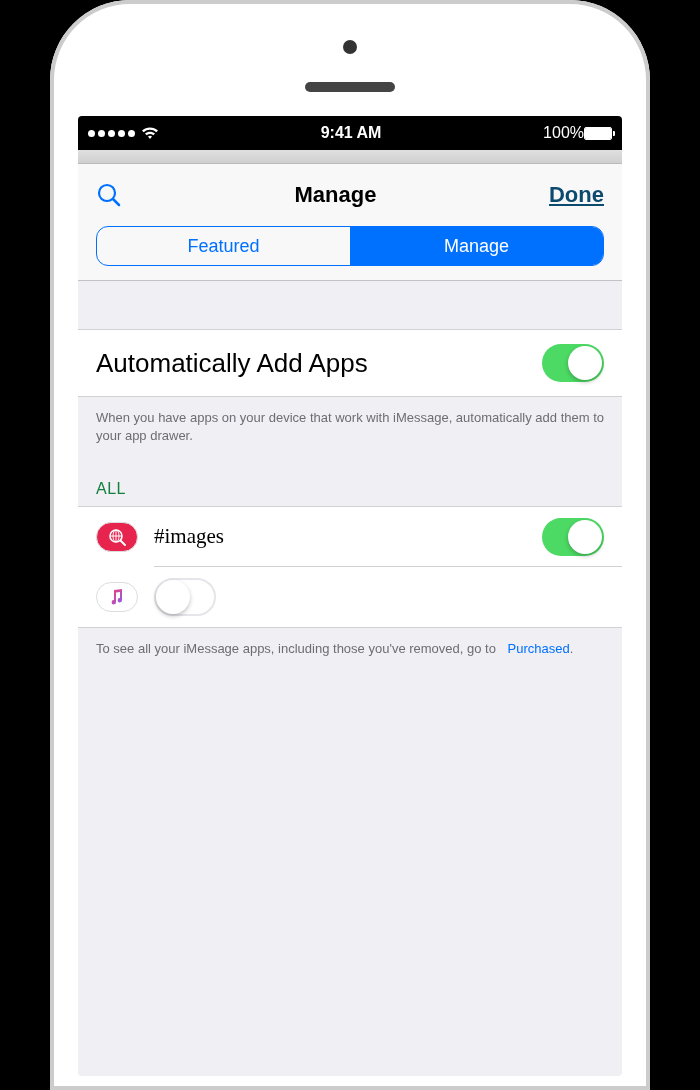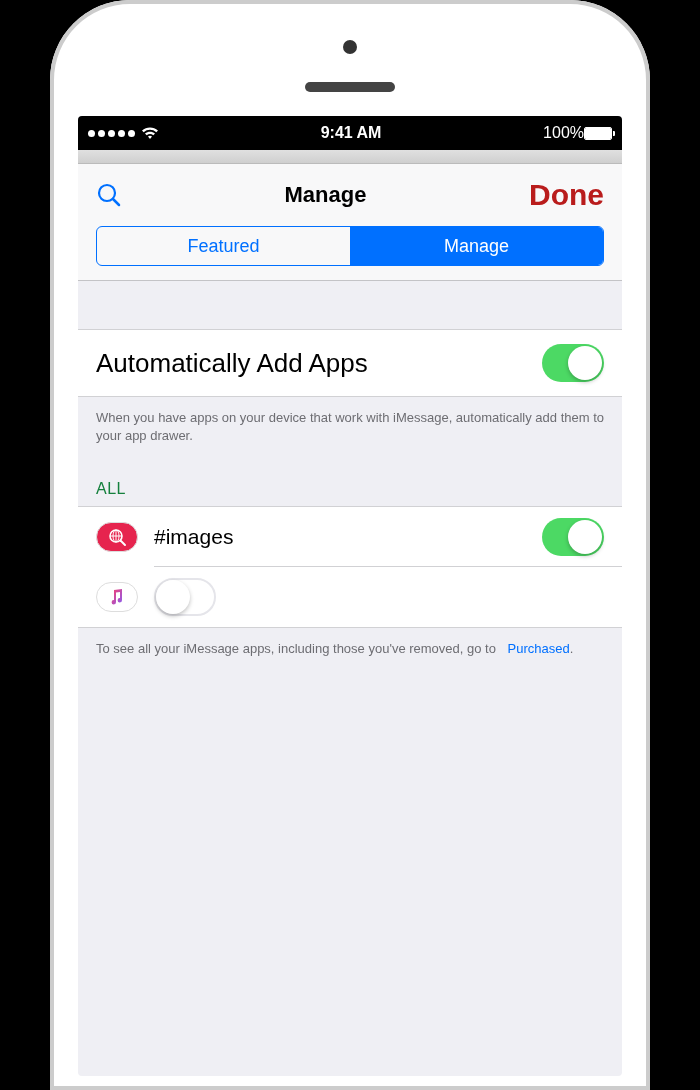--- a/index.html
+++ b/index.html
@@ -87,34 +87,34 @@
   
   .nav-bar {
     height: 62px;
     background: #f8f8f9;
     display: flex;
     align-items: center;
     justify-content: space-between;
     padding: 0 18px;
   }
   .nav-title { font-size: 22px; font-weight: 700; color: #000; }
-  .nav-done { font-size: 30px; font-weight: 600; color: #b91c1c; cursor: pointer; }
+  .nav-done { font-size: 22px; font-weight: 600; color: #0c4a6e; cursor: pointer; text-decoration: underline; }
   .search-btn { color: #0070ff; cursor: pointer; }
   .search-btn svg { display: block; }
 
   
   .seg-wrap {
     background: #f8f8f9;
     padding: 0 18px 14px 18px;
     border-bottom: 1px solid #c3c3c6;
   }
   .segmented {
     display: flex;
     border: 1.5px solid #0070ff;
-    border-radius: 6px;
+    border-radius: 12px;
     overflow: hidden;
     height: 40px;
   }
   .seg-item {
     flex: 1;
     display: flex;
     align-items: center;
     justify-content: center;
     font-size: 18px;
     color: #0070ff;
@@ -150,21 +150,21 @@
   }
 
   
   .app-cell {
     background: #fff;
     display: flex;
     align-items: center;
     padding: 8px 18px;
     min-height: 60px;
   }
-  .app-cell:first-of-type { border-top: 1px solid #d1d1d4; }
+  .app-cell:first-of-type { border-top: 1px solid #d1d1d4; font-family: Liberation Serif, serif; }
   .app-icon {
     width: 42px; height: 30px;
     border-radius: 8px;
     margin-right: 16px;
     display: flex; align-items: center; justify-content: center;
     flex-shrink: 0;
   }
   .app-icon.oval { border-radius: 15px; border: 1px solid #ddd; background: #fff; }
   .app-icon.pink { background: #e6244e; }
   .app-name { flex: 1; font-size: 21px; color: #000; }

